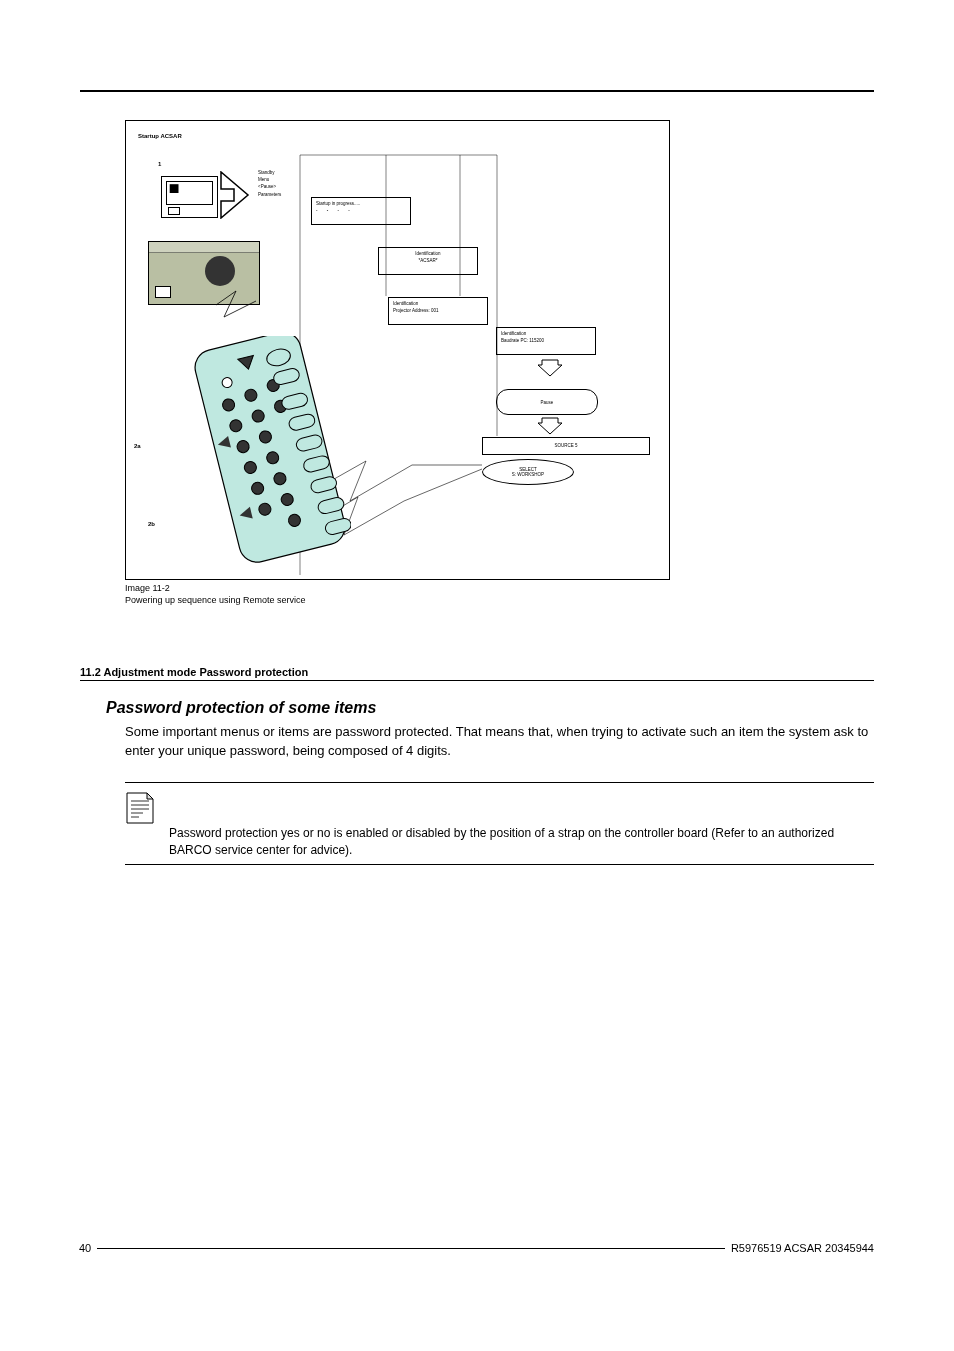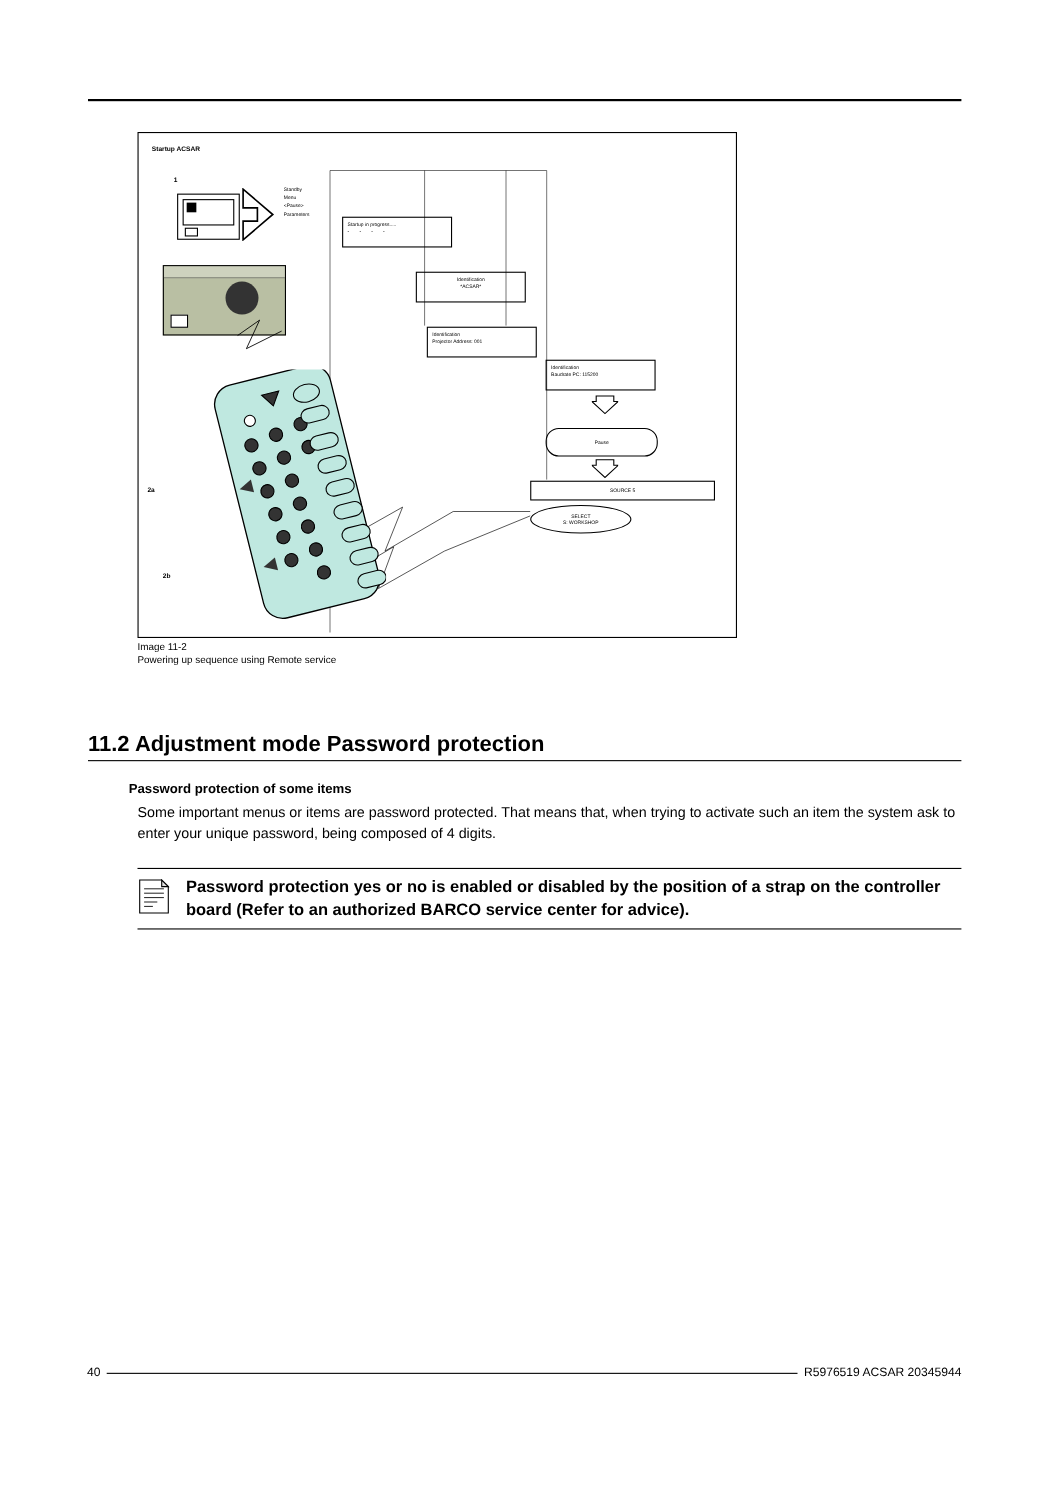--- a/index.html
+++ b/index.html
@@ -29,31 +29,32 @@
     box-sizing: border-box;
     overflow: hidden;
   }
   .fig-caption {
     margin-left: 45px;
     font-size: 9px;
     line-height: 1.3;
     margin-top: 3px;
   }
   .section-title {
-    font-size: 20px;
+    font-size: 11px;
     font-weight: bold;
     margin-top: 60px;
     border-bottom: 1px solid #000;
     padding-bottom: 2px;
   }
   .sub-title {
-    font-size: 12px;
-    font-weight: bold;
-    margin-left: 37px;
+    font-size: 16px;
+    font-weight: bold;
+    margin-left: 26px;
     margin-top: 18px;
+    font-style: italic;
   }
   .body-text {
     font-size: 13px;
     margin-left: 45px;
     margin-top: 6px;
     line-height: 1.4;
   }
   .note-block {
     margin-left: 45px;
     margin-top: 22px;
@@ -63,24 +64,25 @@
     display: flex;
     align-items: flex-start;
   }
   .note-icon {
     width: 30px;
     flex: none;
     margin-right: 14px;
     padding-top: 2px;
   }
   .note-text {
-    font-size: 15px;
-    font-weight: bold;
+    font-size: 12px;
+    font-weight: normal;
     line-height: 1.4;
     flex: 1;
+    margin-top: 36px;
   }
   .footer {
     position: absolute;
     bottom: 96px;
     left: 79px;
     right: 80px;
     display: flex;
     align-items: center;
     font-size: 11px;
   }

